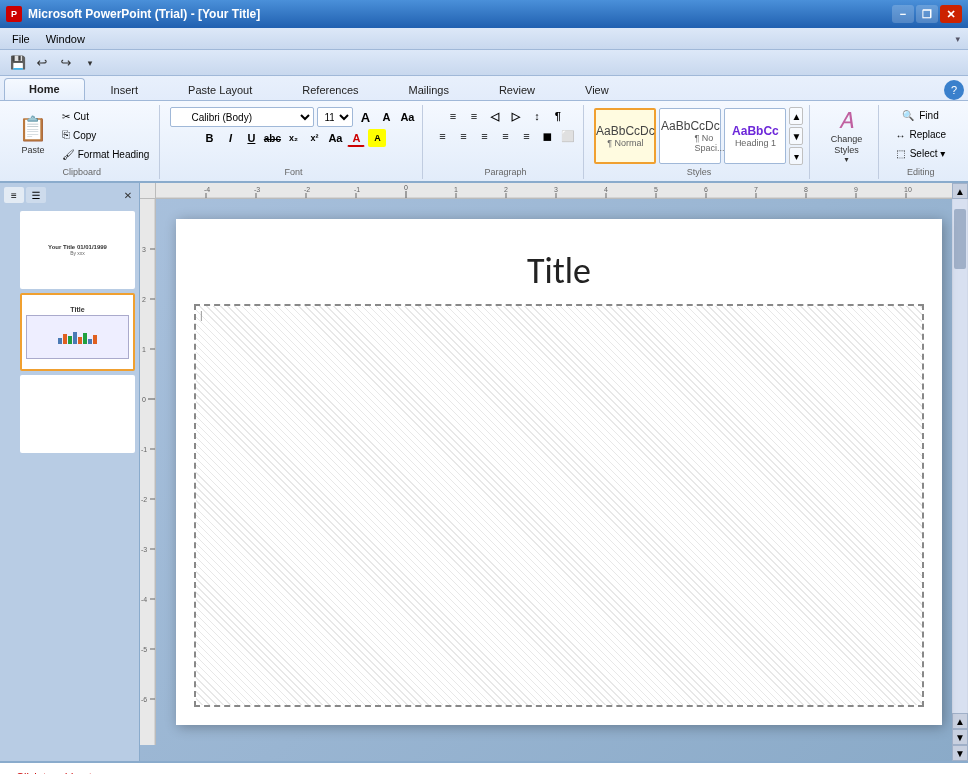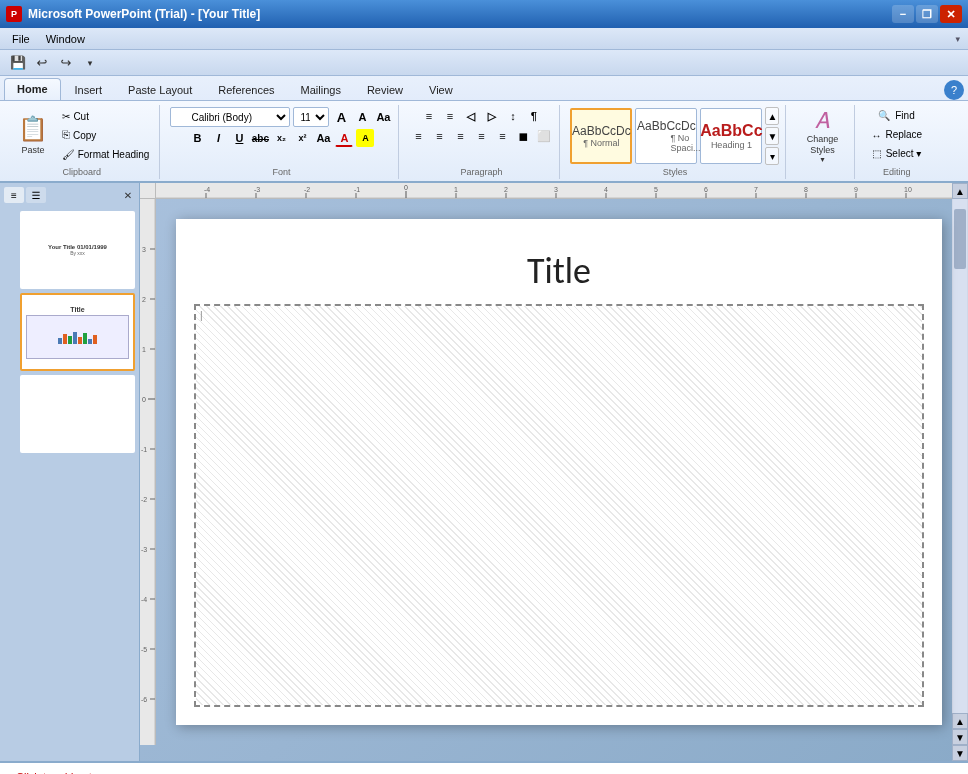--- a/index.html
+++ b/index.html
@@ -50,21 +50,21 @@
       background: linear-gradient(to bottom, #e8f0fc, #d0ddf5);
       border-bottom: 2px solid #8aabcc;
     }
     #ribbon-tabs {
       display: flex;
       align-items: flex-end;
       padding: 2px 4px 0;
       gap: 2px;
     }
     .ribbon-tab {
-      padding: 4px 12px;
+      padding: 4px 24px;
       font-size: 11px;
       cursor: pointer;
       border-radius: 4px 4px 0 0;
       background: transparent;
       color: #222;
     }
     .ribbon-tab.active {
       background: linear-gradient(to bottom, #f5f9ff, #e8f0fc);
       border: 1px solid #a0b8d8;
       border-bottom: none;
@@ -140,21 +140,21 @@
       white-space: nowrap;
     }
 
     
     .font-group .ribbon-group-content {
       flex-direction: column;
       gap: 2px;
     }
     .font-row { display: flex; gap: 3px; align-items: center; }
     .font-select {
-      width: 120px;
+      width: 144px;
       height: 20px;
       font-size: 10px;
       border: 1px solid #a0b8d8;
       background: white;
       padding: 0 16px;
       border-radius: 2px;
     }
     .size-select {
       width: 36px;
       height: 20px;
@@ -516,21 +516,21 @@
       <div class="ribbon-group-content">
         <div class="style-box active">
           <span style="font-size:12px; color:#444;">AaBbCcDc</span>
           <span style="font-size:9px; color:#666;">¶ Normal</span>
         </div>
         <div class="style-box">
           <span style="font-size:12px; color:#444;">AaBbCcDc</span>
           <span style="font-size:9px; color:#666;margin-left:38px;">¶ No Spaci...</span>
         </div>
         <div class="style-box">
-          <span style="font-size:16px; color:#b91c1c; font-weight:bold;">AaBbCc</span>
+          <span style="font-size:12px; color:#6d28d9; font-weight:bold;">AaBbCc</span>
           <span style="font-size:9px; color:#666;">Heading 1</span>
         </div>
         <div class="style-scroll">
           <div class="style-scroll-btn">▲</div>
           <div class="style-scroll-btn">▼</div>
           <div class="style-scroll-btn">▾</div>
         </div>
       </div>
       <div class="ribbon-group-label">Styles</div>
     </div>

